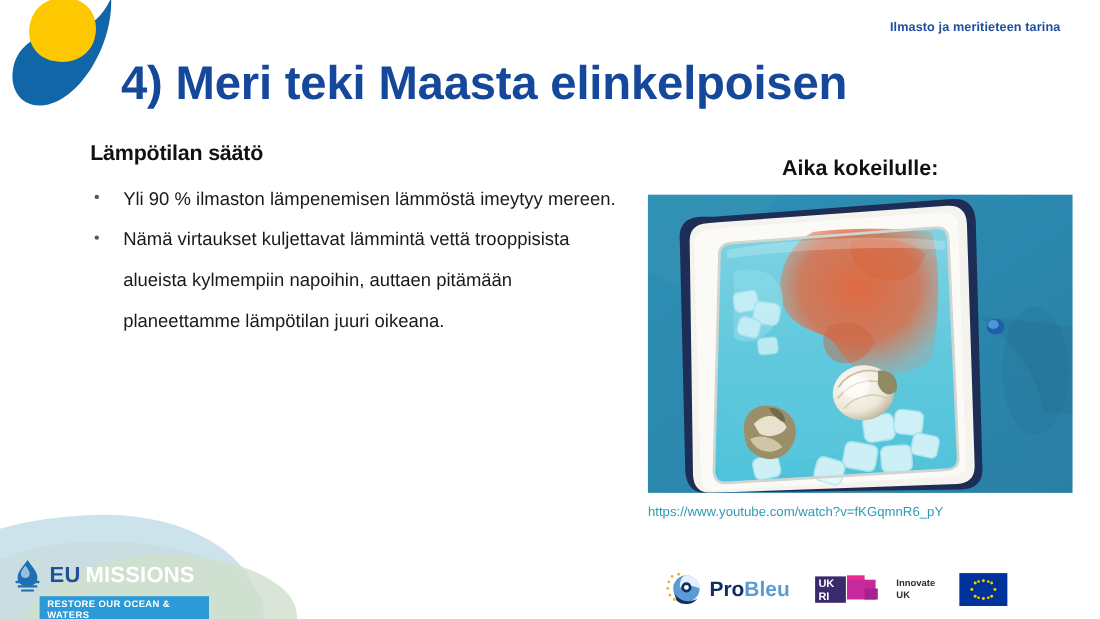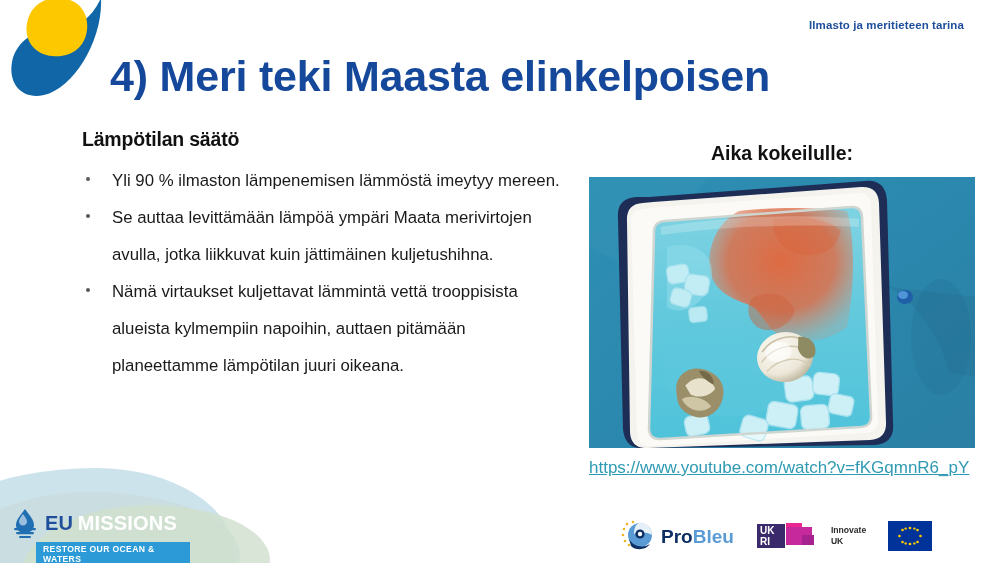--- a/index.html
+++ b/index.html
@@ -115,23 +115,22 @@
     position: absolute;
     left: 589px; top: 177px;
     width: 386px; height: 271px;
     overflow: hidden;
     background: #2f87ad;
   }
   .photo svg { display: block; width: 100%; height: 100%; }
   .photo-link {
     position: absolute;
     left: 589px; top: 458px;
-    font-size: 17px;
+    font-size: 12px;
     color: #2f9ab3;
-    text-decoration: underline;
     white-space: nowrap;
     cursor: pointer;
   }
 
   
   .eu-missions {
     position: absolute;
     left: 12px; top: 508px;
     width: 178px; height: 48px;
   }
@@ -149,21 +148,21 @@
     color: #ffffff;
     font-size: 8.6px;
     font-weight: bold;
     letter-spacing: .35px;
     padding: 2px 7px 2px 7px;
     display: inline-block;
   }
 
   .footer-right {
     position: absolute;
-    left: 620px; top: 520px;
+    left: 604px; top: 520px;
     display: flex;
     align-items: center;
     gap: 22px;
   }
   .logo-block { display: flex; align-items: center; gap: 7px; }
   .pro-bleu-text { font-size: 19px; font-weight: bold; line-height: 1; }
   .pb-pro { color: #0d2f63; }
   .pb-bleu { color: #5b9bd5; }
   .ukri-text {
     font-size: 8.6px; font-weight: bold; color: #2b2b2b;
@@ -191,24 +190,20 @@
 
   <div class="header-kicker">Ilmasto ja meritieteen tarina</div>
   <h1 class="slide-title">4) Meri teki Maasta elinkelpoisen</h1>
 
   <div class="left-col">
     <div class="subhead">Lämpötilan säätö</div>
     <ul class="bullets">
       <li>
         <span class="dot"></span>
         <span>Yli 90 % ilmaston lämpenemisen lämmöstä imeytyy mereen.</span>
-      </li>
-      <li>
-        <span class="dot"></span>
-        <span>Se auttaa levittämään lämpöä ympäri Maata merivirtojen avulla, jotka liikkuvat kuin jättimäinen kuljetushihna.</span>
       </li>
       <li>
         <span class="dot"></span>
         <span>Nämä virtaukset kuljettavat lämmintä vettä trooppisista alueista kylmempiin napoihin, auttaen pitämään planeettamme lämpötilan juuri oikeana.</span>
       </li>
     </ul>
   </div>
 
   <div class="right-head">Aika kokeilulle:</div>
 

